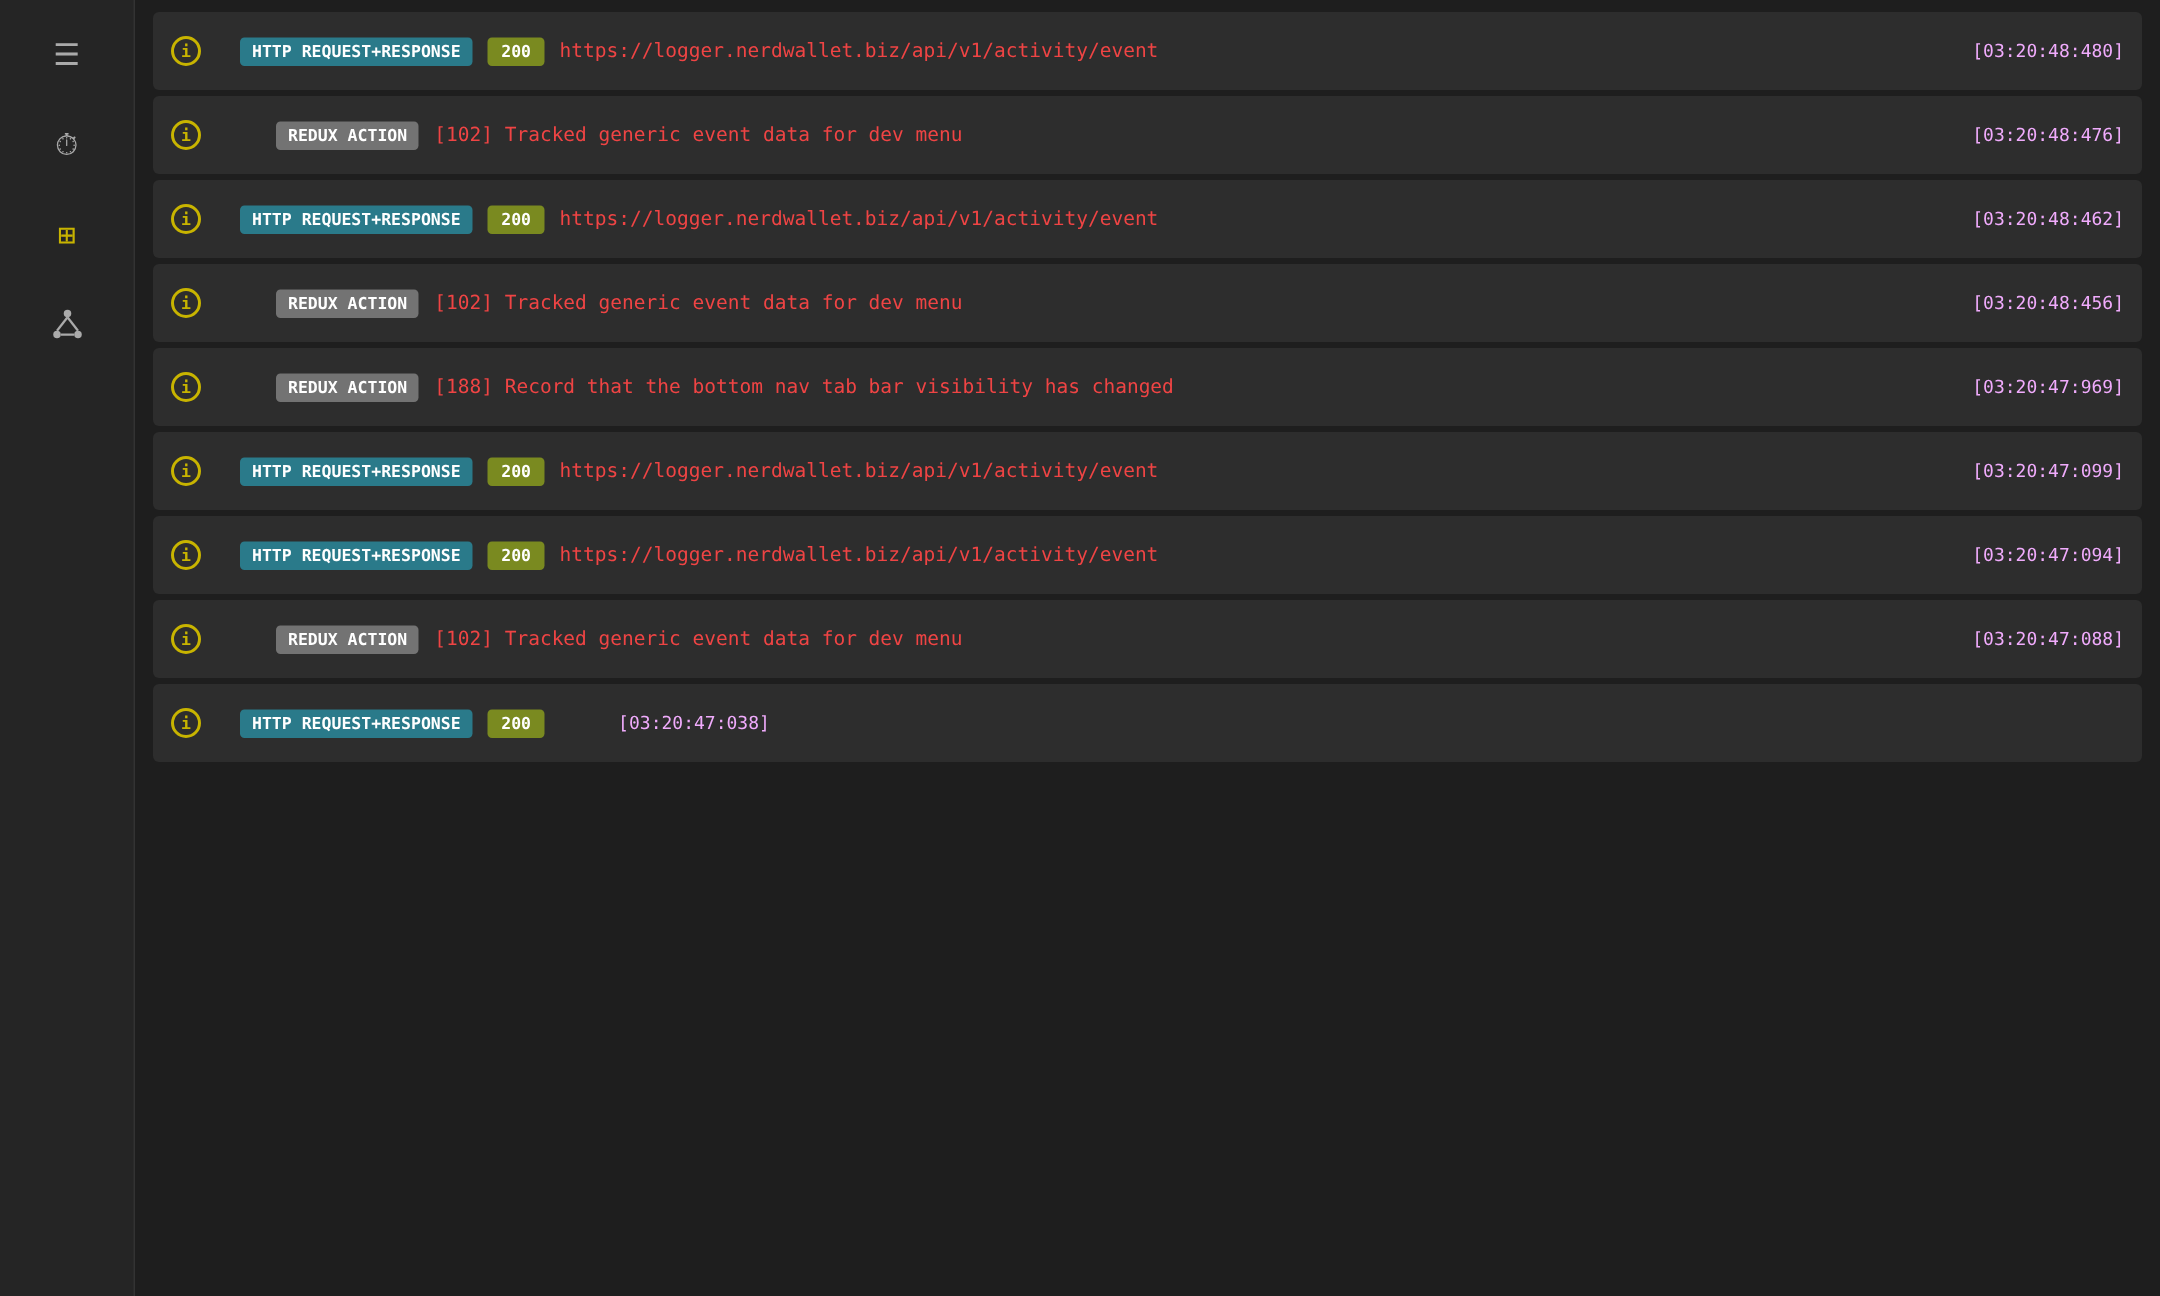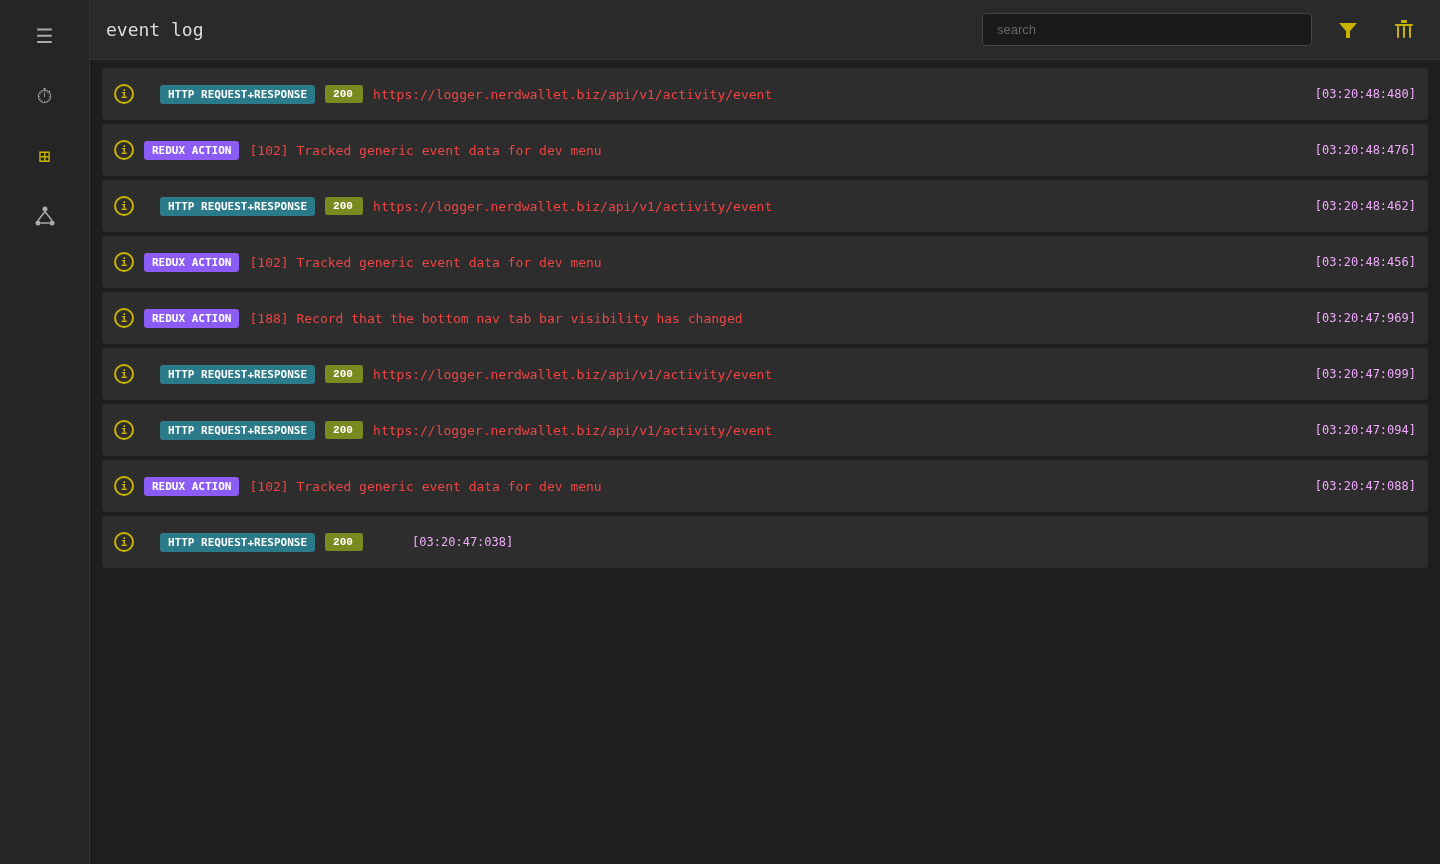--- a/index.html
+++ b/index.html
@@ -136,28 +136,29 @@
       font-weight: 600;
       white-space: nowrap;
       flex-shrink: 0;
     }
     .badge-http {
       background: #2a7a8a;
       color: #fff;
       margin-left: 16px;
     }
     .badge-redux {
-      background: #8b5cf6;
+      background: #737373;
       color: #fff;
+      margin-left: 40px;
     }
     .badge-status {
       background: #7a8a20;
       color: #fff;
       min-width: 38px;
-      font-family: Liberation Mono, monospace;
+      text-align: center;
     }
 
     .log-message {
       flex: 1;
       color: #ef4444;
       font-size: 13px;
       overflow: hidden;
       text-overflow: ellipsis;
       white-space: nowrap;
     }
@@ -184,38 +185,20 @@
       <circle cx="18" cy="18" r="2.5"></circle>
       <line x1="11" y1="6.5" x2="4" y2="15.5" stroke="currentColor" stroke-width="1.5"></line>
       <line x1="11" y1="6.5" x2="18" y2="15.5" stroke="currentColor" stroke-width="1.5"></line>
       <line x1="6.5" y1="18" x2="15.5" y2="18" stroke="currentColor" stroke-width="1.5"></line>
     </svg>
   </div>
 </div>
 
 <div class="main">
 
-  <div class="header">
-    <span class="header-title">event log</span>
-    <input class="search-input" type="text" placeholder="search" style="">
-    <button class="header-btn" title="Filter">
-      <svg width="20" height="20" viewBox="0 0 20 20" fill="#c8b400">
-        <polygon points="1,3 19,3 12,11 12,18 8,18 8,11"></polygon>
-      </svg>
-    </button>
-    <button class="header-btn" title="Clear">
-      <svg width="18" height="20" viewBox="0 0 18 20" fill="#c8b400">
-        <rect x="0" y="4" width="18" height="2" rx="1"></rect>
-        <rect x="6" y="0" width="6" height="3" rx="1"></rect>
-        <rect x="2" y="6" width="2" height="12" rx="1"></rect>
-        <rect x="8" y="6" width="2" height="12" rx="1"></rect>
-        <rect x="14" y="6" width="2" height="12" rx="1"></rect>
-      </svg>
-    </button>
-  </div>
 
   <div class="log-list" id="log-list">
   <div class="log-row">
         <div class="info-icon">i</div>
         <div class="badge badge-http">HTTP REQUEST+RESPONSE</div>
         <div class="badge badge-status">200</div>
         <div class="log-message">https://logger.nerdwallet.biz/api/v1/activity/event</div>
         <div class="log-time">[03:20:48:480]</div>
       </div>
       <div class="log-row">

